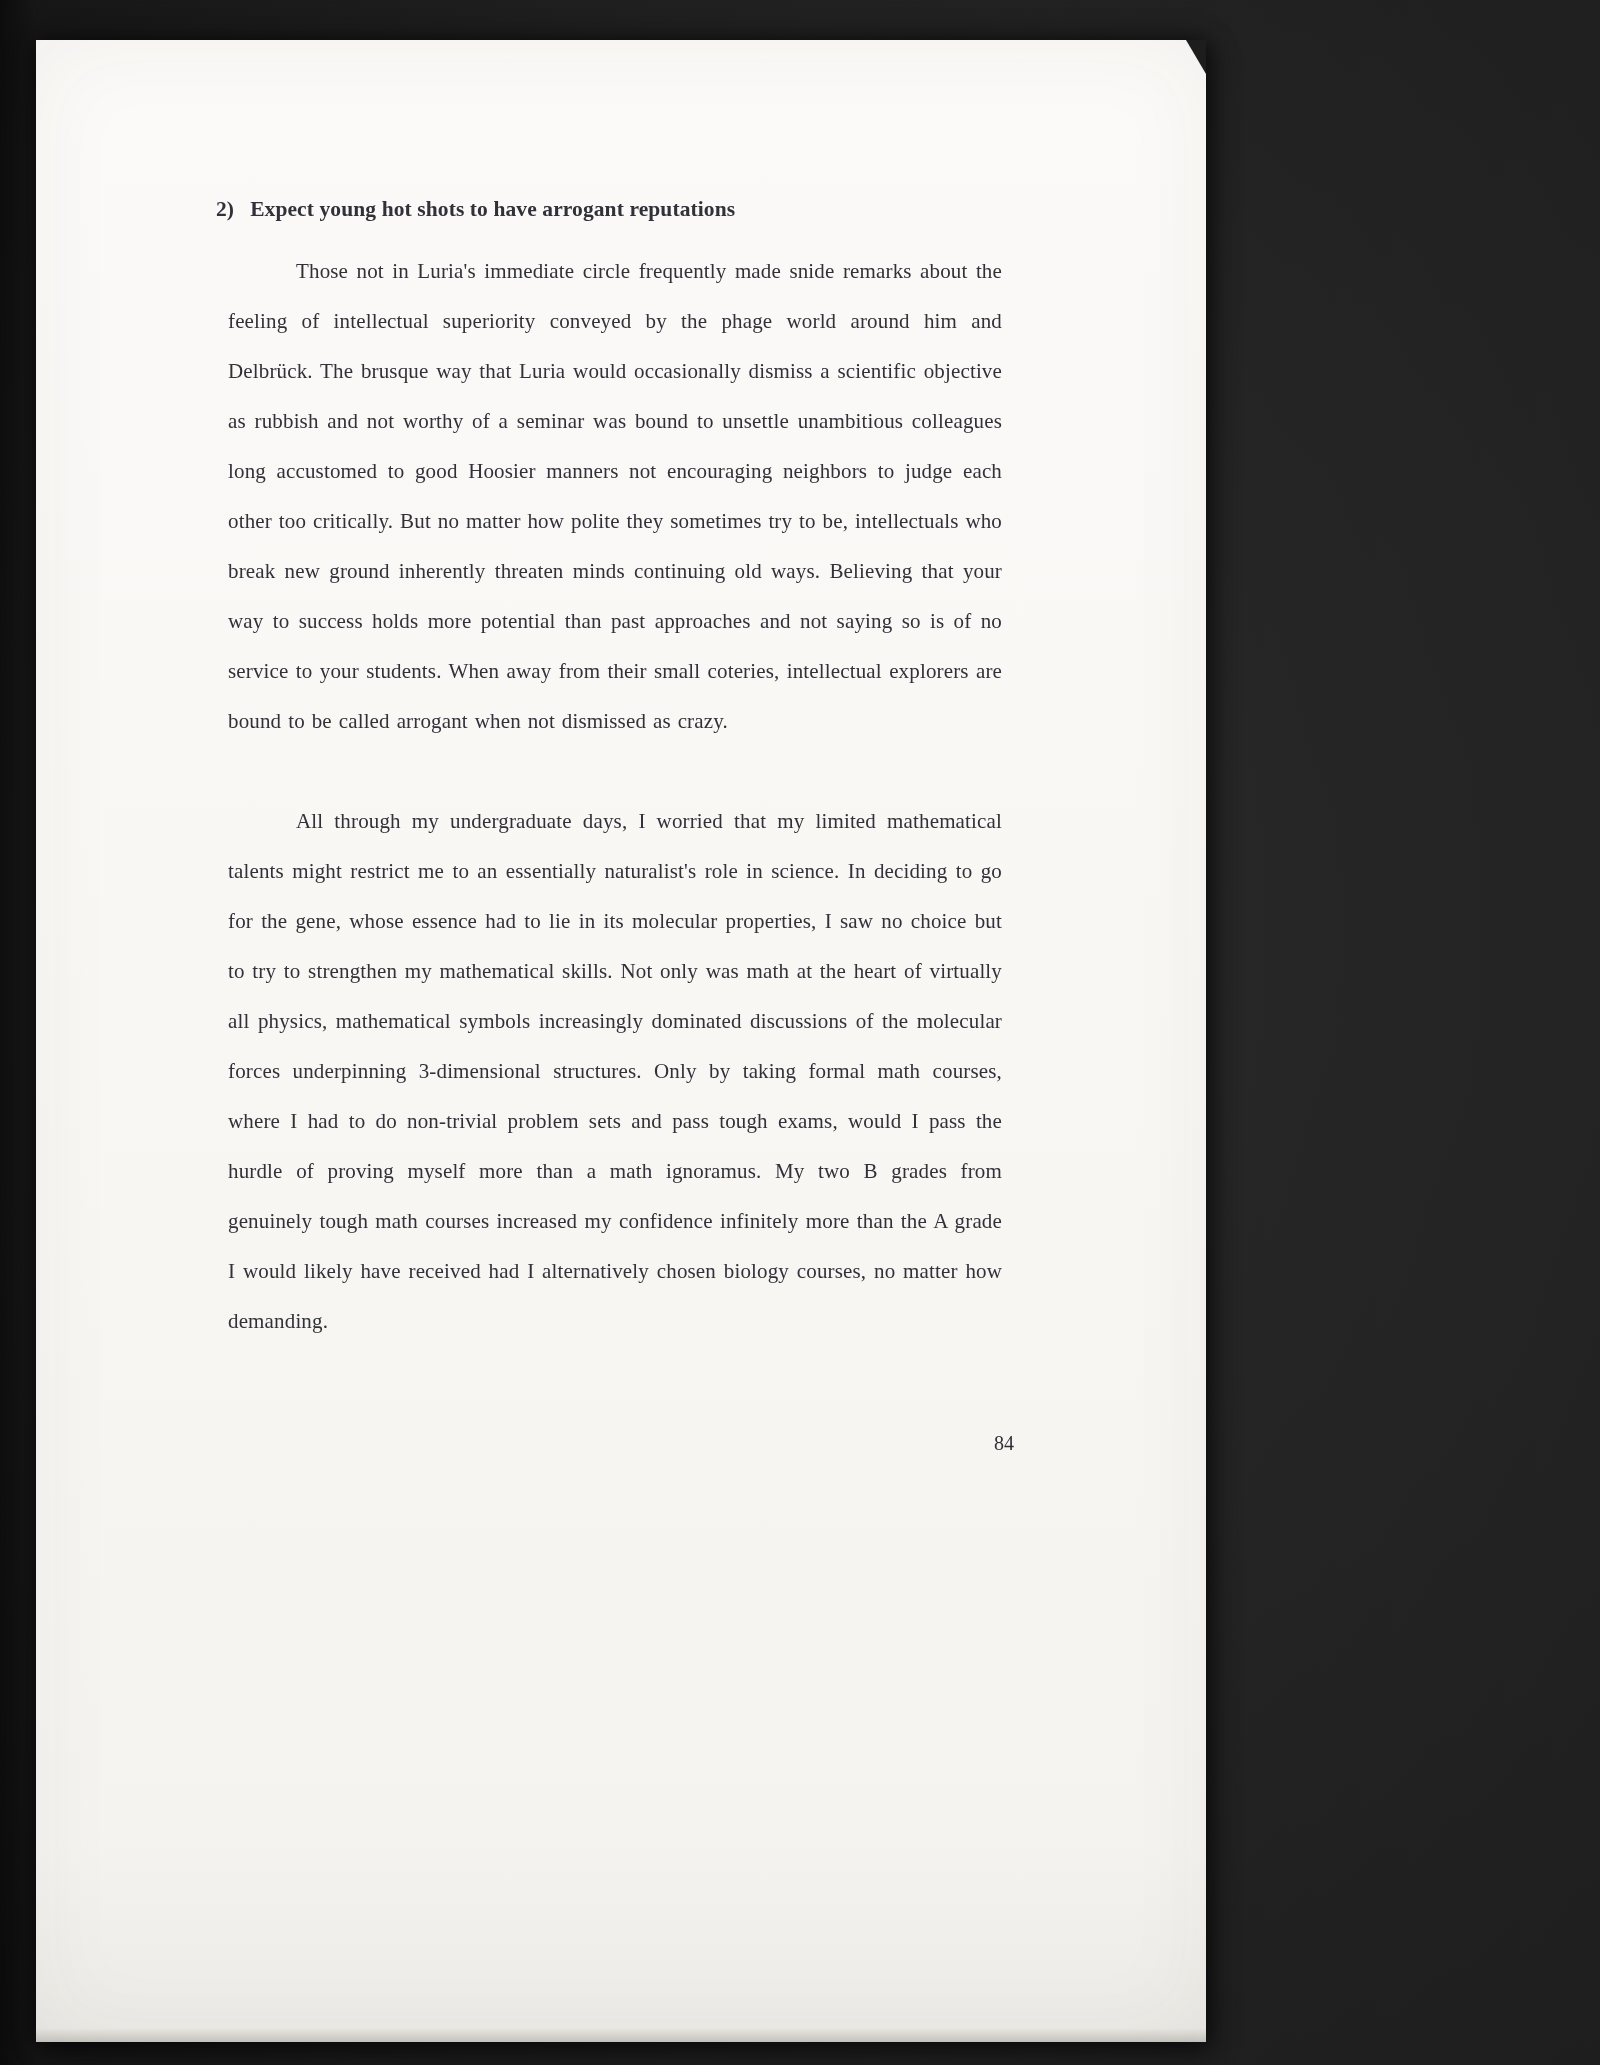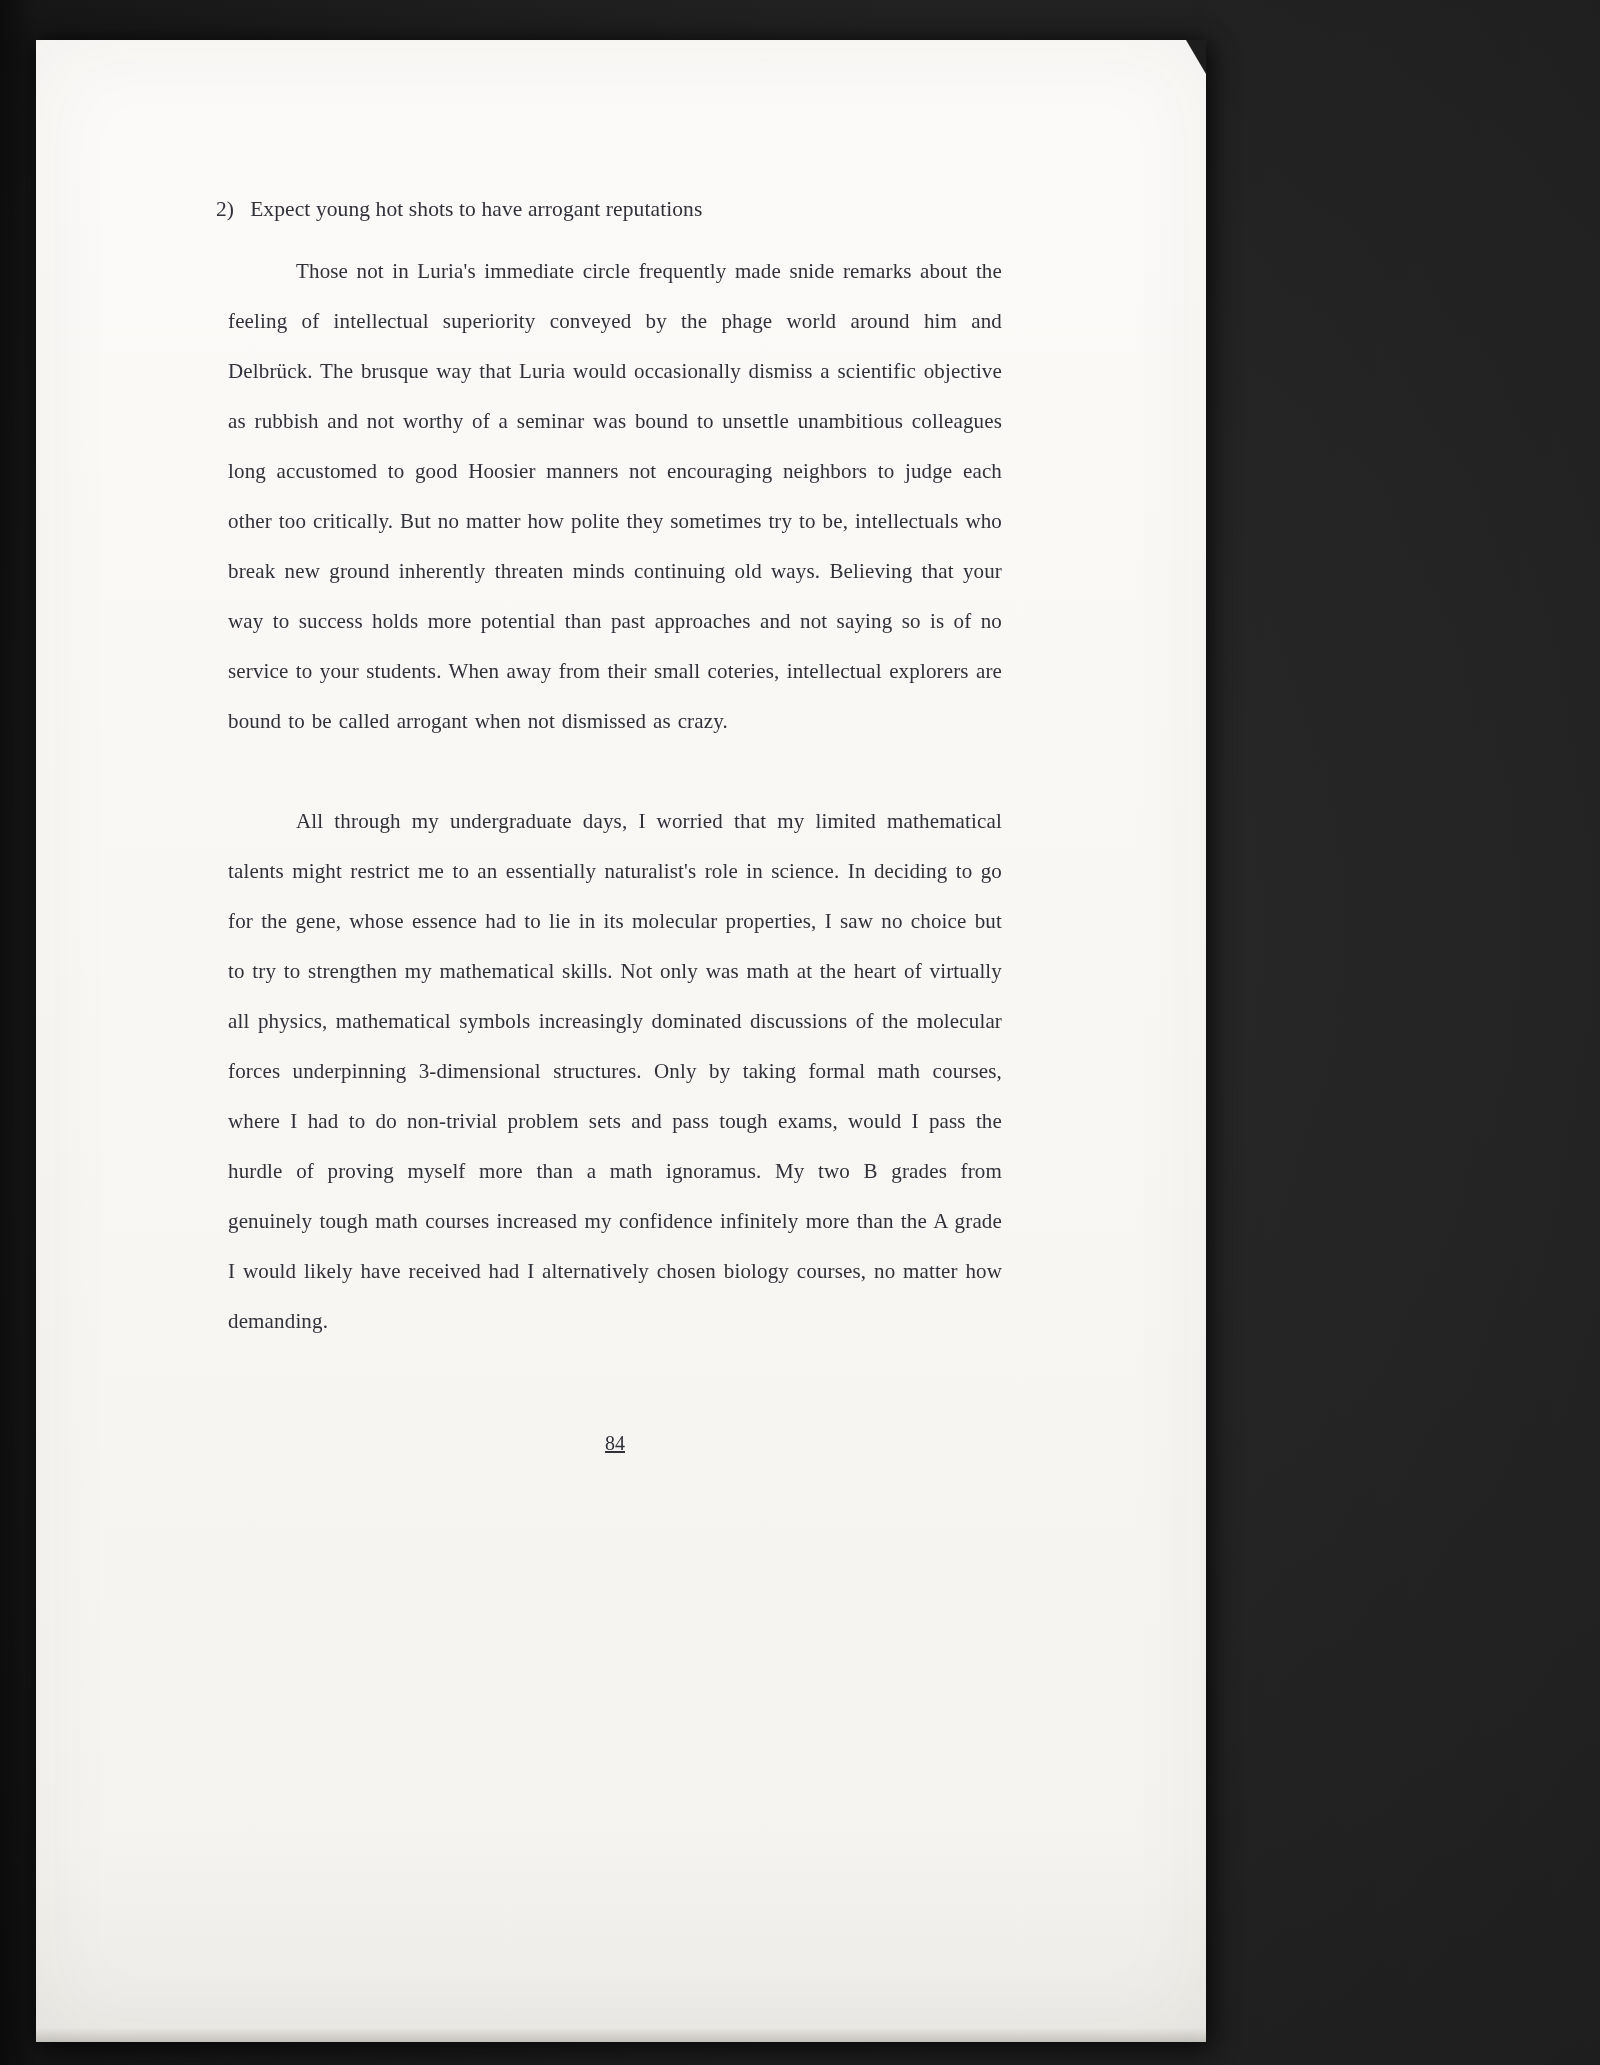--- a/index.html
+++ b/index.html
@@ -43,21 +43,21 @@
     left: 180px;
     top: 144px;
     width: 798px;
     color: #31313a;
     font-size: 21px;
     line-height: 50px;
   }
   .doc-heading {
     margin: 0;
     font-size: 21.5px;
-    font-weight: normal;
+    font-weight: bold;
     line-height: 50px;
     letter-spacing: 0.1px;
   }
   .doc-heading .sec-num {
     display: inline-block;
     margin-right: 16px;
   }
   .doc-para {
     margin: 12px;
     text-align: justify;
@@ -67,25 +67,24 @@
     hyphens: none;
   }
   .section + .section {
     margin-top: 50px;
   }
   .page-number {
     position: absolute;
     left: 180px;
     top: 1378px;
     width: 798px;
-    text-align: center;
+    text-align: right;
     font-size: 20px;
     color: #31313a;
     line-height: 50px;
-    text-decoration: underline;
   }
   .paper-edge-bottom {
     position: absolute;
     left: 0;
     bottom: 0;
     width: 100%;
     height: 14px;
     background: linear-gradient(180deg, rgba(0,0,0,0) 0%, rgba(40,36,30,0.18) 100%);
   }
 </style>

